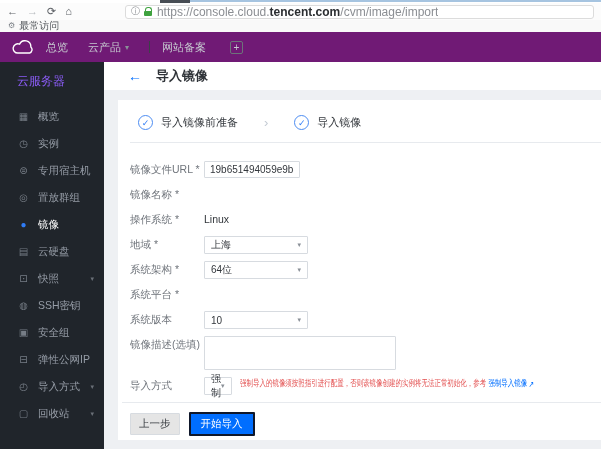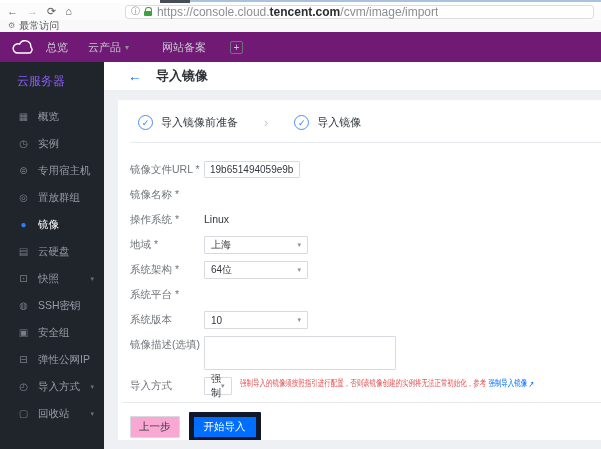--- a/index.html
+++ b/index.html
@@ -75,23 +75,23 @@
   .fstatic { font-size:10.5px; color:#33373c; padding-top:2px; }
   .ftextarea { width:192px; height:34px; border:1px solid #d7dbe0; border-radius:1px; resize:none;
     font-family:"Liberation Sans","DejaVu Sans",sans-serif; font-size:10px; padding:2px 4px; }
   .warnwrap { display:flex; align-items:center; white-space:nowrap; margin-left:8px; font-size:9px;
     transform:scaleX(0.72); transform-origin:left center; }
   .warn { color:#e35050; }
   .warnlink { color:#006eff; margin-left:3px; cursor:pointer; text-decoration:none; }
   .extlink { color:#006eff; font-size:9px; margin-left:2px; cursor:pointer; }
   .div2 { margin:6px 0 9px 4px; }
   .btnrow { padding-left:12px; display:flex; align-items:center; }
-  .btn-prev { background:#f9a8d4; border:1px solid #d7dbe0; border-radius:1px; color:#33373c;
+  .btn-prev { background:#e5e5e5; border:1px solid #d7dbe0; border-radius:1px; color:#33373c;
     font-size:10.5px; padding:3px 8px; cursor:pointer; font-family:Liberation Mono, monospace; }
-  .btn-submit { background:#006eff; border:5px solid #0f172a; border-radius:1px; color:#fff;
+  .btn-submit { background:#006eff; border:2px solid #0f172a; border-radius:1px; color:#fff;
     font-size:10.5px; padding:3px 10px; margin-left:9px; cursor:pointer; font-family:inherit; }
 </style>
 </head>
 <body>
 
 <div class="screen">
 
   <div class="tabstrip">
     <div class="tab-fragment"></div>
     <div class="tab-line"></div>

